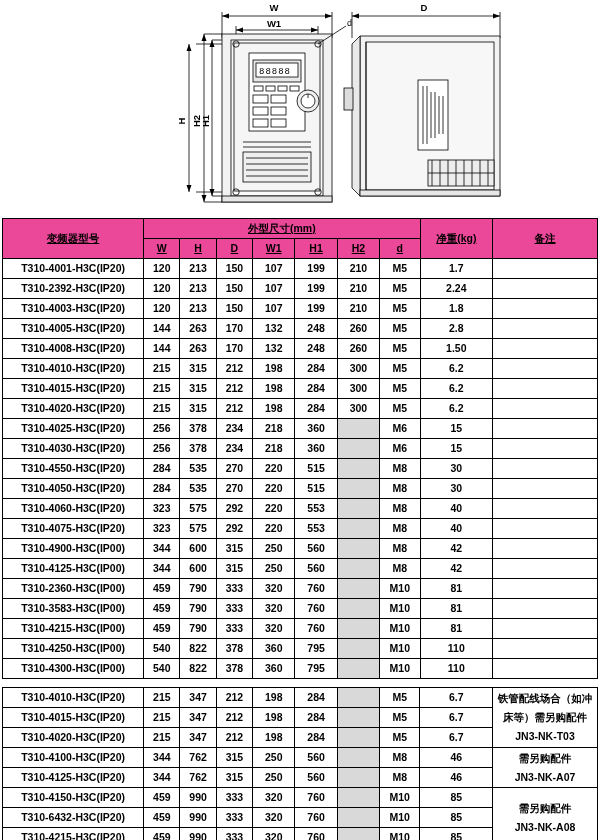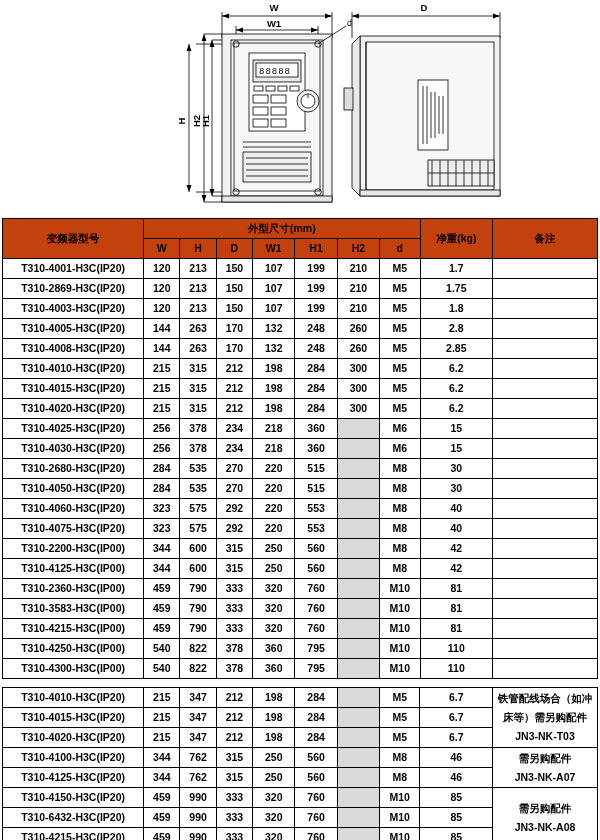--- a/index.html
+++ b/index.html
@@ -28,21 +28,22 @@
     border: 1px solid #000;
     font-size: 10.5px;
     text-align: center;
     padding: 0;
     height: 19px;
     line-height: 19px;
     font-weight: bold;
     font-family: "Liberation Sans", sans-serif;
   }
   th.hdr {
-    background: #c2410c;
+    background: #ec4899;
+    text-decoration: underline;
   }
   td.model {
     text-align: left;
     padding-left: 4px;
     font-size: 10.5px;
   }
   td.shade { background: #d9d9d9; }
   .tall td { height: 25px; line-height: 25px; }
   td.remark { font-size: 9.5px; line-height: 12px; padding: 0 2px; margin-left: 40px; }
   .lbl { font-size: 9px; font-family: "Liberation Sans", sans-serif; }
@@ -209,29 +210,29 @@
         <td>213</td>
         <td>150</td>
         <td>107</td>
         <td>199</td>
         <td>210</td>
         <td>M5</td>
         <td>1.7</td>
         <td></td>
       </tr>
       <tr>
-        <td class="model">T310-2869-H3C(IP20)</td>
+        <td class="model">T310-2392-H3C(IP20)</td>
         <td>120</td>
         <td>213</td>
         <td>150</td>
         <td>107</td>
         <td>199</td>
         <td>210</td>
         <td>M5</td>
-        <td>1.75</td>
+        <td>2.24</td>
         <td></td>
       </tr>
       <tr>
         <td class="model">T310-4003-H3C(IP20)</td>
         <td>120</td>
         <td>213</td>
         <td>150</td>
         <td>107</td>
         <td>199</td>
         <td>210</td>
@@ -253,21 +254,21 @@
       </tr>
       <tr>
         <td class="model">T310-4008-H3C(IP20)</td>
         <td>144</td>
         <td>263</td>
         <td>170</td>
         <td>132</td>
         <td>248</td>
         <td>260</td>
         <td>M5</td>
-        <td>2.85</td>
+        <td>1.50</td>
         <td></td>
       </tr>
       <tr>
         <td class="model">T310-4010-H3C(IP20)</td>
         <td>215</td>
         <td>315</td>
         <td>212</td>
         <td>198</td>
         <td>284</td>
         <td>300</td>
@@ -317,21 +318,21 @@
         <td>378</td>
         <td>234</td>
         <td>218</td>
         <td>360</td>
         <td class="shade"></td>
         <td>M6</td>
         <td>15</td>
         <td></td>
       </tr>
       <tr>
-        <td class="model">T310-2680-H3C(IP20)</td>
+        <td class="model">T310-4550-H3C(IP20)</td>
         <td>284</td>
         <td>535</td>
         <td>270</td>
         <td>220</td>
         <td>515</td>
         <td class="shade"></td>
         <td>M8</td>
         <td>30</td>
         <td></td>
       </tr>
@@ -365,21 +366,21 @@
         <td>575</td>
         <td>292</td>
         <td>220</td>
         <td>553</td>
         <td class="shade"></td>
         <td>M8</td>
         <td>40</td>
         <td></td>
       </tr>
       <tr>
-        <td class="model">T310-2200-H3C(IP00)</td>
+        <td class="model">T310-4900-H3C(IP00)</td>
         <td>344</td>
         <td>600</td>
         <td>315</td>
         <td>250</td>
         <td>560</td>
         <td class="shade"></td>
         <td>M8</td>
         <td>42</td>
         <td></td>
       </tr>

